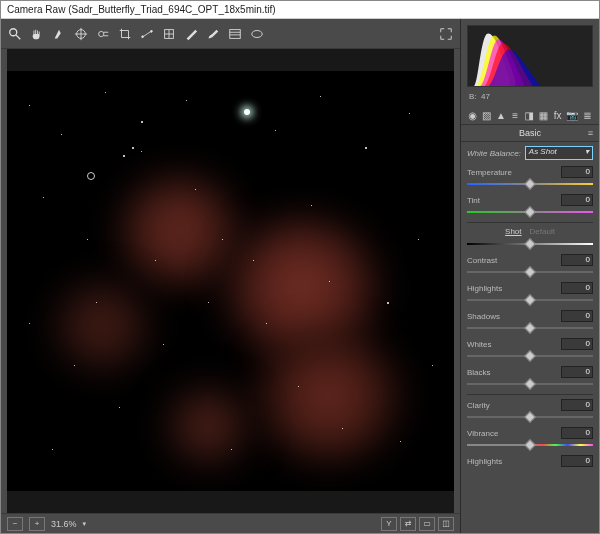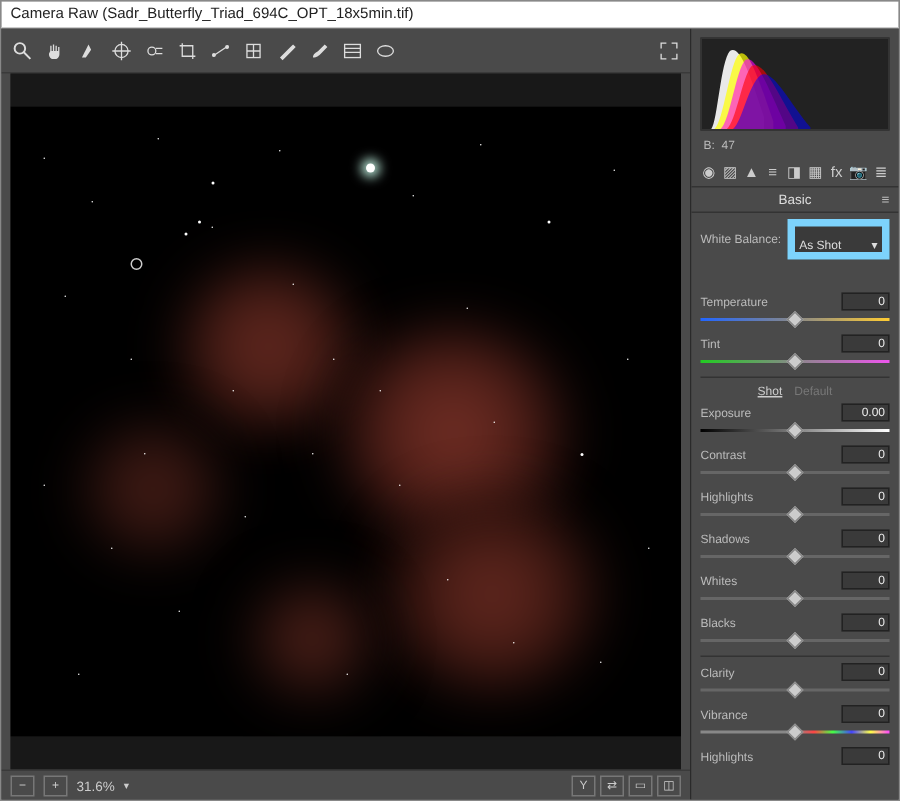--- a/index.html
+++ b/index.html
@@ -130,22 +130,22 @@
   }
   .slider {
     position:relative; height:8px; margin-top:2px;
   }
   .track { position:absolute; top:3px; left:0; right:0; height:2px; background:#666; }
   .thumb { position:absolute; top:0; width:8px; height:8px; background:#ccc; transform: translateX(-4px) rotate(45deg); border:1px solid #888; }
   .track.temp { background: linear-gradient(to right, #2266ff 0%, #888 50%, #ffcc33 100%); }
   .track.tint { background: linear-gradient(to right, #22cc22 0%, #888 50%, #ee55ee 100%); }
   .track.expo { background: linear-gradient(to right, #000, #fff); }
   .track.vib { background: linear-gradient(to right, #888 0%, #888 50%, #f44 60%, #4f4 70%, #44f 80%, #ff4 90%, #f4f 100%); }
-  .wb-row { display:flex; gap:4px; align-items:center; margin-bottom:22px; font-size:8px; color:#bbb; }
-  .wb-select { flex:1; height:27px; background:#3a3a3a; border:5px solid #7dd3fc; color:#ddd; font-size:8px; padding-left:3px; display:flex; align-items:flex-end; justify-content:space-between; padding-right:3px;}
+  .wb-row { display:flex; gap:4px; align-items:center; margin-bottom:6px; font-size:8px; color:#bbb;font-style:italic; }
+  .wb-select { flex:1; height:14px; background:#3a3a3a; border:1px solid #7dd3fc; color:#ddd; font-size:8px; padding-left:3px; display:flex; align-items:flex-start; justify-content:space-between; padding-right:3px;}
   .divider { border-top:1px solid #333; margin: 4px 0; }
   .autorow { display:flex; justify-content:center; gap:8px; font-size:8px; margin:2px 0 4px 0; }
   .autorow .auto { text-decoration:underline; color:#ccc; cursor:pointer; }
   .autorow .def { color:#777; }
   .footer {
     height: 34px; display:flex; align-items:center; justify-content:flex-end; gap:10px; padding: 0 16px; background:#4a4a4a; border-top:1px solid #333;
   }
   .btn { min-width:60px; height:20px; border-radius:10px; border:1px solid #888; display:flex; align-items:center; justify-content:center; color:#ddd; font-size:10px; cursor:pointer; background:#4a4a4a; }
   .btn.primary { border:1.5px solid #bbb; }
 </style>
@@ -357,24 +357,20 @@
               <div class="track tint"></div>
               <div class="thumb" style="left:50%"></div>
             </div>
         </div>
         <div class="divider"></div>
         <div class="autorow">
           <span class="auto">Shot</span>
           <span class="def">Default</span>
         </div>
         <div class="row">
-          <div class="row-head">
-              <span>Exposure</span>
-              <span class="val">0.00</span>
-            </div>
           <div class="slider">
               <div class="track expo"></div>
               <div class="thumb" style="left:50%"></div>
             </div>
         </div>
         <div class="row">
           <div class="row-head">
               <span>Contrast</span>
               <span class="val">0</span>
             </div>

